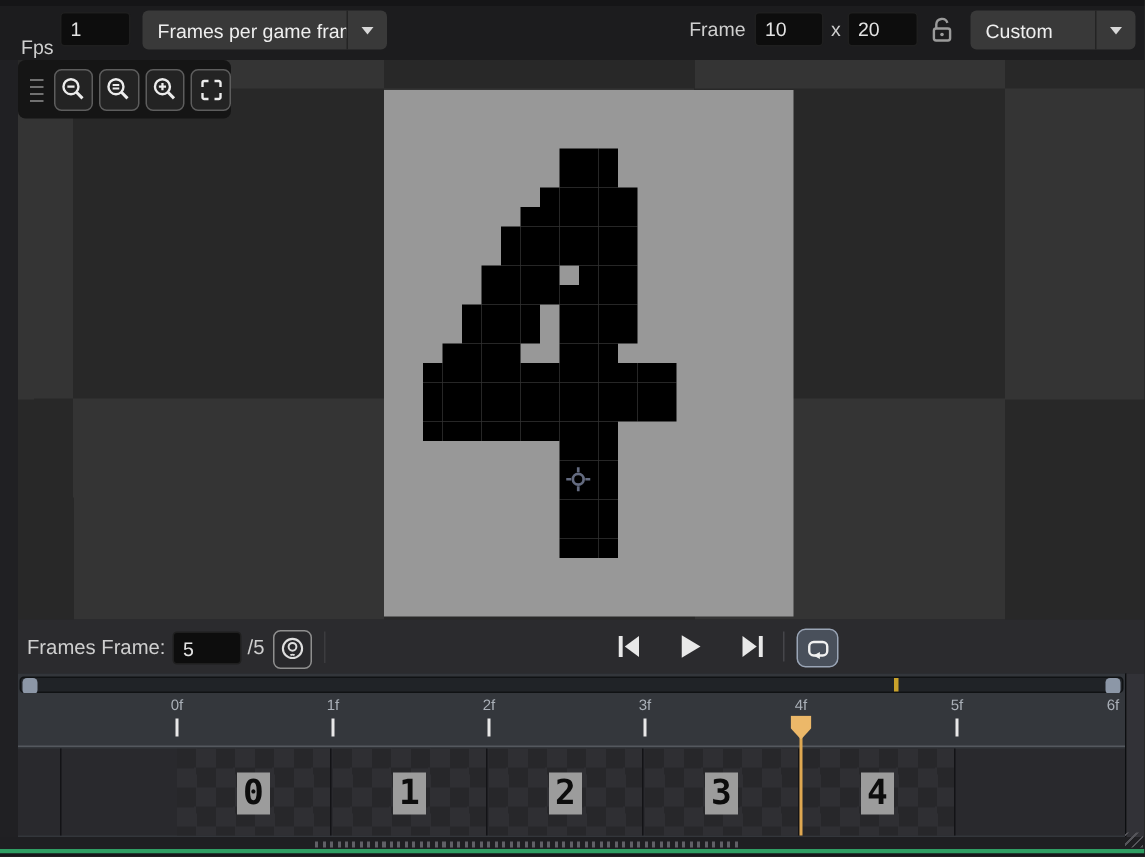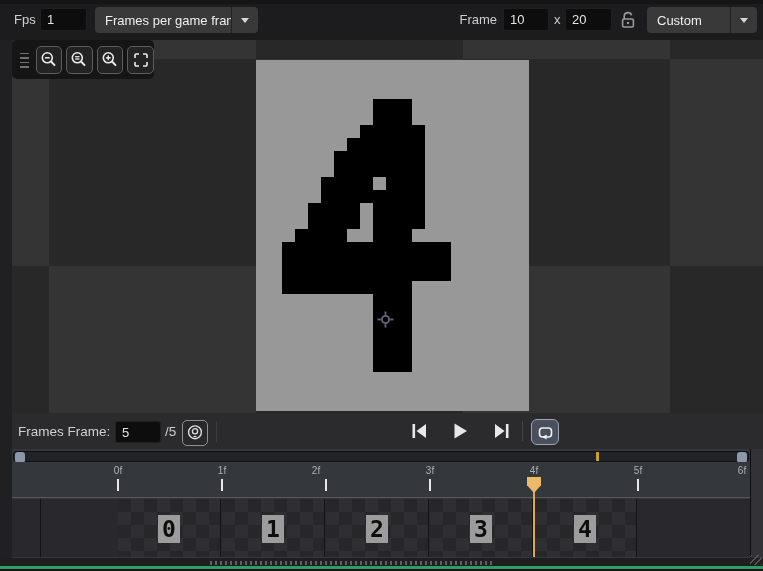--- a/index.html
+++ b/index.html
@@ -93,21 +93,21 @@
   #resize-grip { left:750px; top:-3px; width:12px; height:10px;
     background:repeating-linear-gradient(315deg,#55555a 0 1.3px, transparent 1.3px 4.5px); }
 
   svg { display:block; }
 </style>
 </head>
 <body>
 
 <div id="toolbar" class="abs">
   <div class="topedge abs"></div>
-  <span class="tb-label abs" style="left:14px; top:12px;">Fps</span>
+  <span class="tb-label abs" style="left:14px; top:24px;">Fps</span>
   <input class="tb-input abs" style="left: 40px; top: 8px; width: 47px; height: 23px;" value="1">
   <div class="dropdown abs" style="left:95px; top:7px; width:163px; height:26px;">
     <span class="dd-label">Frames per game frame</span>
     <div class="dd-div"></div>
     <div class="dd-arrowbox">
       <div class="caret"></div>
     </div>
   </div>
 
   <span class="tb-label abs" style="left:455px; top:12px; width:42px; text-align:right;">Frame</span>
@@ -361,21 +361,21 @@
     <div class="scroll-handle" style="left: 1px; top: -0.5px; background: rgb(140, 151, 167);"></div>
     <div class="scroll-handle" style="left: 723px; top: -0.5px; background: rgb(140, 151, 167);"></div>
   </div>
   <div id="scroll-playmark" class="abs"></div>
 
   <div id="ruler" class="abs">
       <div class="ruler-label" style="left: 91px;">0f</div>
       <div class="ruler-tick" style="left: 105.25px;"></div>
       <div class="ruler-label" style="left: 195px;">1f</div>
       <div class="ruler-tick" style="left: 209.25px;"></div>
-      <div class="ruler-label" style="left: 289px;">2f</div>
+      <div class="ruler-label" style="left: 299px;">2f</div>
       <div class="ruler-tick" style="left: 313.25px;"></div>
       <div class="ruler-label" style="left: 403px;">3f</div>
       <div class="ruler-tick" style="left: 417.25px;"></div>
       <div class="ruler-label" style="left: 507px;">4f</div>
       <div class="ruler-tick" style="left: 521.25px;"></div>
       <div class="ruler-label" style="left: 611px;">5f</div>
       <div class="ruler-tick" style="left: 625.25px;"></div>
       <div class="ruler-label" style="left: 715px;">6f</div>
     </div>
 

